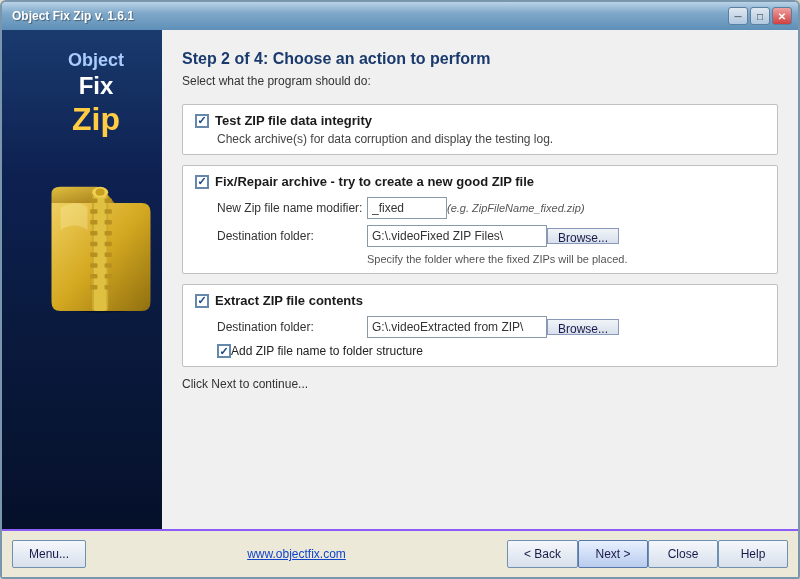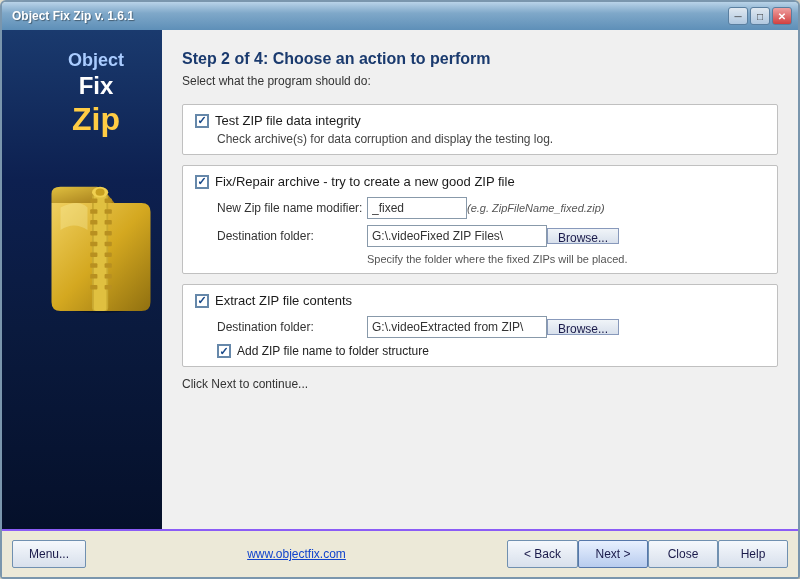--- a/index.html
+++ b/index.html
@@ -162,21 +162,21 @@
     }
 
     .option-header {
       display: flex;
       align-items: center;
       gap: 6px;
       margin-bottom: 4px;
     }
 
     .option-label {
-      font-weight: normal;
+      font-weight: bold;
       color: #1a1a1a;
       font-size: 13px;
     }
 
     .option-desc {
       font-size: 12px;
       color: #444;
       margin-left: 22px;
     }
 
@@ -200,21 +200,21 @@
 
     .field-input {
       border: 1px solid #8899aa;
       background: white;
       padding: 2px 4px;
       font-size: 12px;
       height: 22px;
       color: #333;
     }
 
-    .field-input.short { width: 100px; }
+    .field-input.short { width: 80px; }
     .field-input.long { width: 180px; }
 
     .field-hint {
       font-size: 11px;
       color: #555;
       font-style: italic;
     }
 
     .browse-btn {
       border: 1px solid #8899bb;
@@ -222,21 +222,20 @@
       padding: 2px 10px;
       font-size: 12px;
       cursor: pointer;
       height: 16px;
       color: #1a1a4a;
     }
 
     .checkbox-row {
       display: flex;
       align-items: center;
-      gap: 6px;
       margin-top: 4px;
     }
 
     .checkbox-label {
       font-size: 12px;
       color: #222;
     }
 
     .continue-text {
       font-size: 12px;

